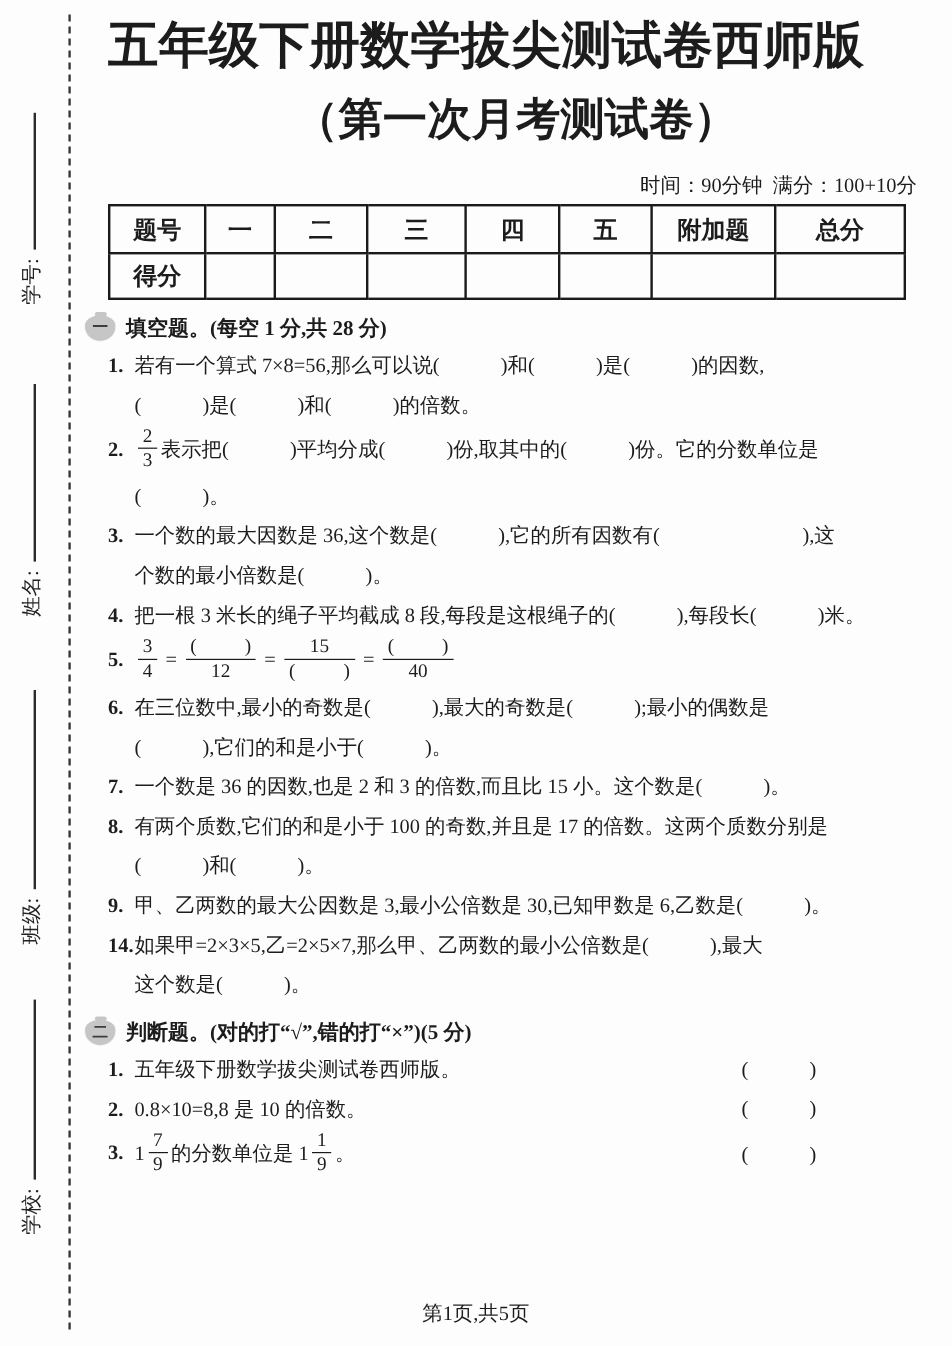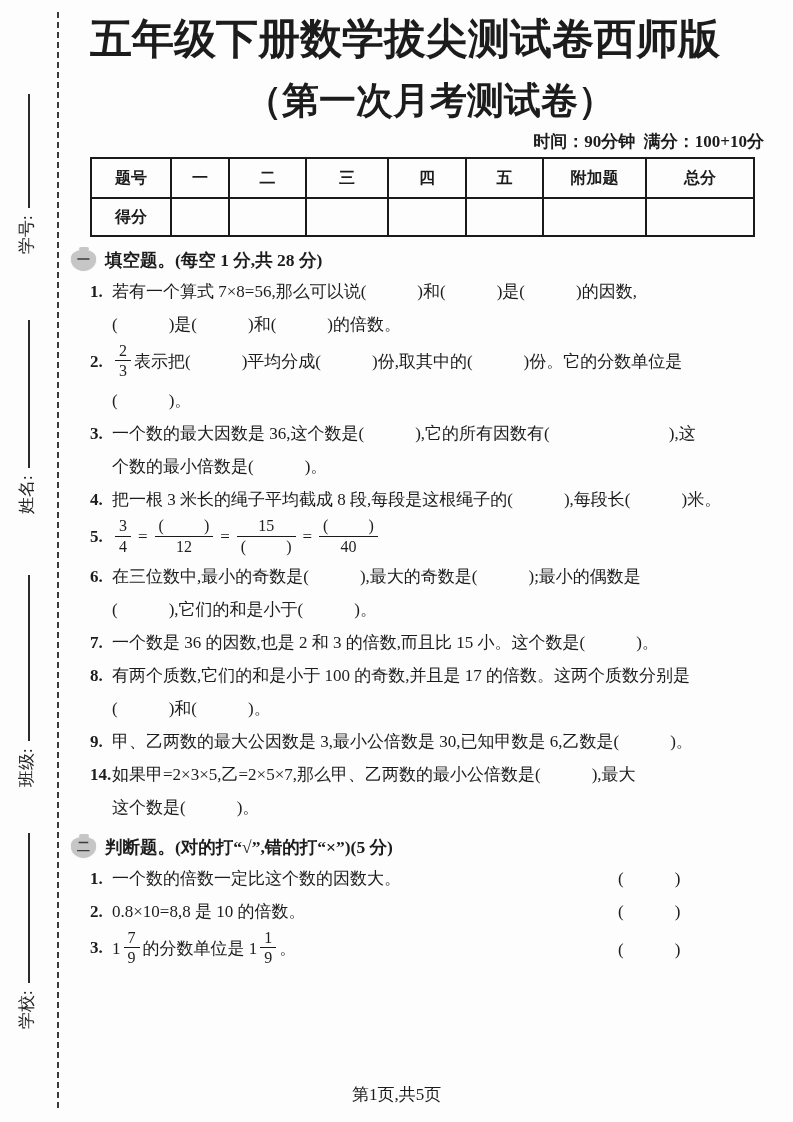--- a/index.html
+++ b/index.html
@@ -26,28 +26,28 @@
   .main{position:absolute;left:90px;top:0;width:680px;}
   .title{
     margin:14px 0 15px 0;font-size:42px;line-height:50px;font-weight:700;
     text-align:left;letter-spacing:0px;white-space:nowrap;
   }
   .subtitle{
     margin:14px 0 0 0;font-size:37px;line-height:44px;font-weight:700;
     text-align:center;white-space:nowrap;
   }
   .meta{
-    margin-top:8px;font-size:17px;line-height:22px;text-align:right;
-    padding-right:6px;white-space:pre;font-weight:bold;
+    margin-top:21px;font-size:17px;line-height:22px;text-align:right;
+    padding-right:6px;white-space:pre;
   }
   
   table.score{border-collapse:collapse;margin-top:4px;table-layout:fixed;}
   table.score td{
     border:2px solid #1a1a1a;text-align:center;vertical-align:middle;
-    font-size:16px;padding:0;
+    font-size:20px;padding:0;
   }
   table.score .hrow td{height:38px;font-weight:700;}
   table.score .srow td{height:36px;}
   table.score .srow td.rowlab{font-weight:700;}
   
   .section{margin-top:8px;}
   .sec-head{
     position:relative;margin-left:15px;font-weight:700;
     font-size:17.5px;line-height:30px;white-space:pre;
   }
@@ -160,21 +160,21 @@
 
     <div class="qline"><span class="qno">9.</span><span>甲、乙两数的最大公因数是 3,最小公倍数是 30,已知甲数是 6,乙数是(            )。</span></div>
 
     <div class="qline"><span class="qno">14.</span><span>如果甲=2×3×5,乙=2×5×7,那么甲、乙两数的最小公倍数是(            ),最大</span></div>
     <div class="qline"><span>这个数是(            )。</span></div>
   </div>
 
   <div class="section">
     <div class="sec-head"><span class="badge">二</span><span>判断题。(对的打“√”,错的打“×”)(5 分)</span></div>
 
-    <div class="qline judge"><span class="qno">1.</span><span>一个数的倍数一定比这个数的因数大。</span><span class="janswer">(            )</span></div>
+    <div class="qline judge"><span class="qno">1.</span><span>五年级下册数学拔尖测试卷西师版。</span><span class="janswer">(            )</span></div>
 
     <div class="qline judge"><span class="qno">2.</span><span>0.8×10=8,8 是 10 的倍数。</span><span class="janswer">(            )</span></div>
 
     <div class="qline judge"><span class="qno">3.</span><span>1</span><span class="frac"><span class="fn">7</span><span class="fd">9</span></span><span>的分数单位是 1</span><span class="frac"><span class="fn">1</span><span class="fd">9</span></span><span>。</span><span class="janswer">(            )</span></div>
   </div>
 
 </div>
 
 <div class="footer">第1页,共5页</div>
 

